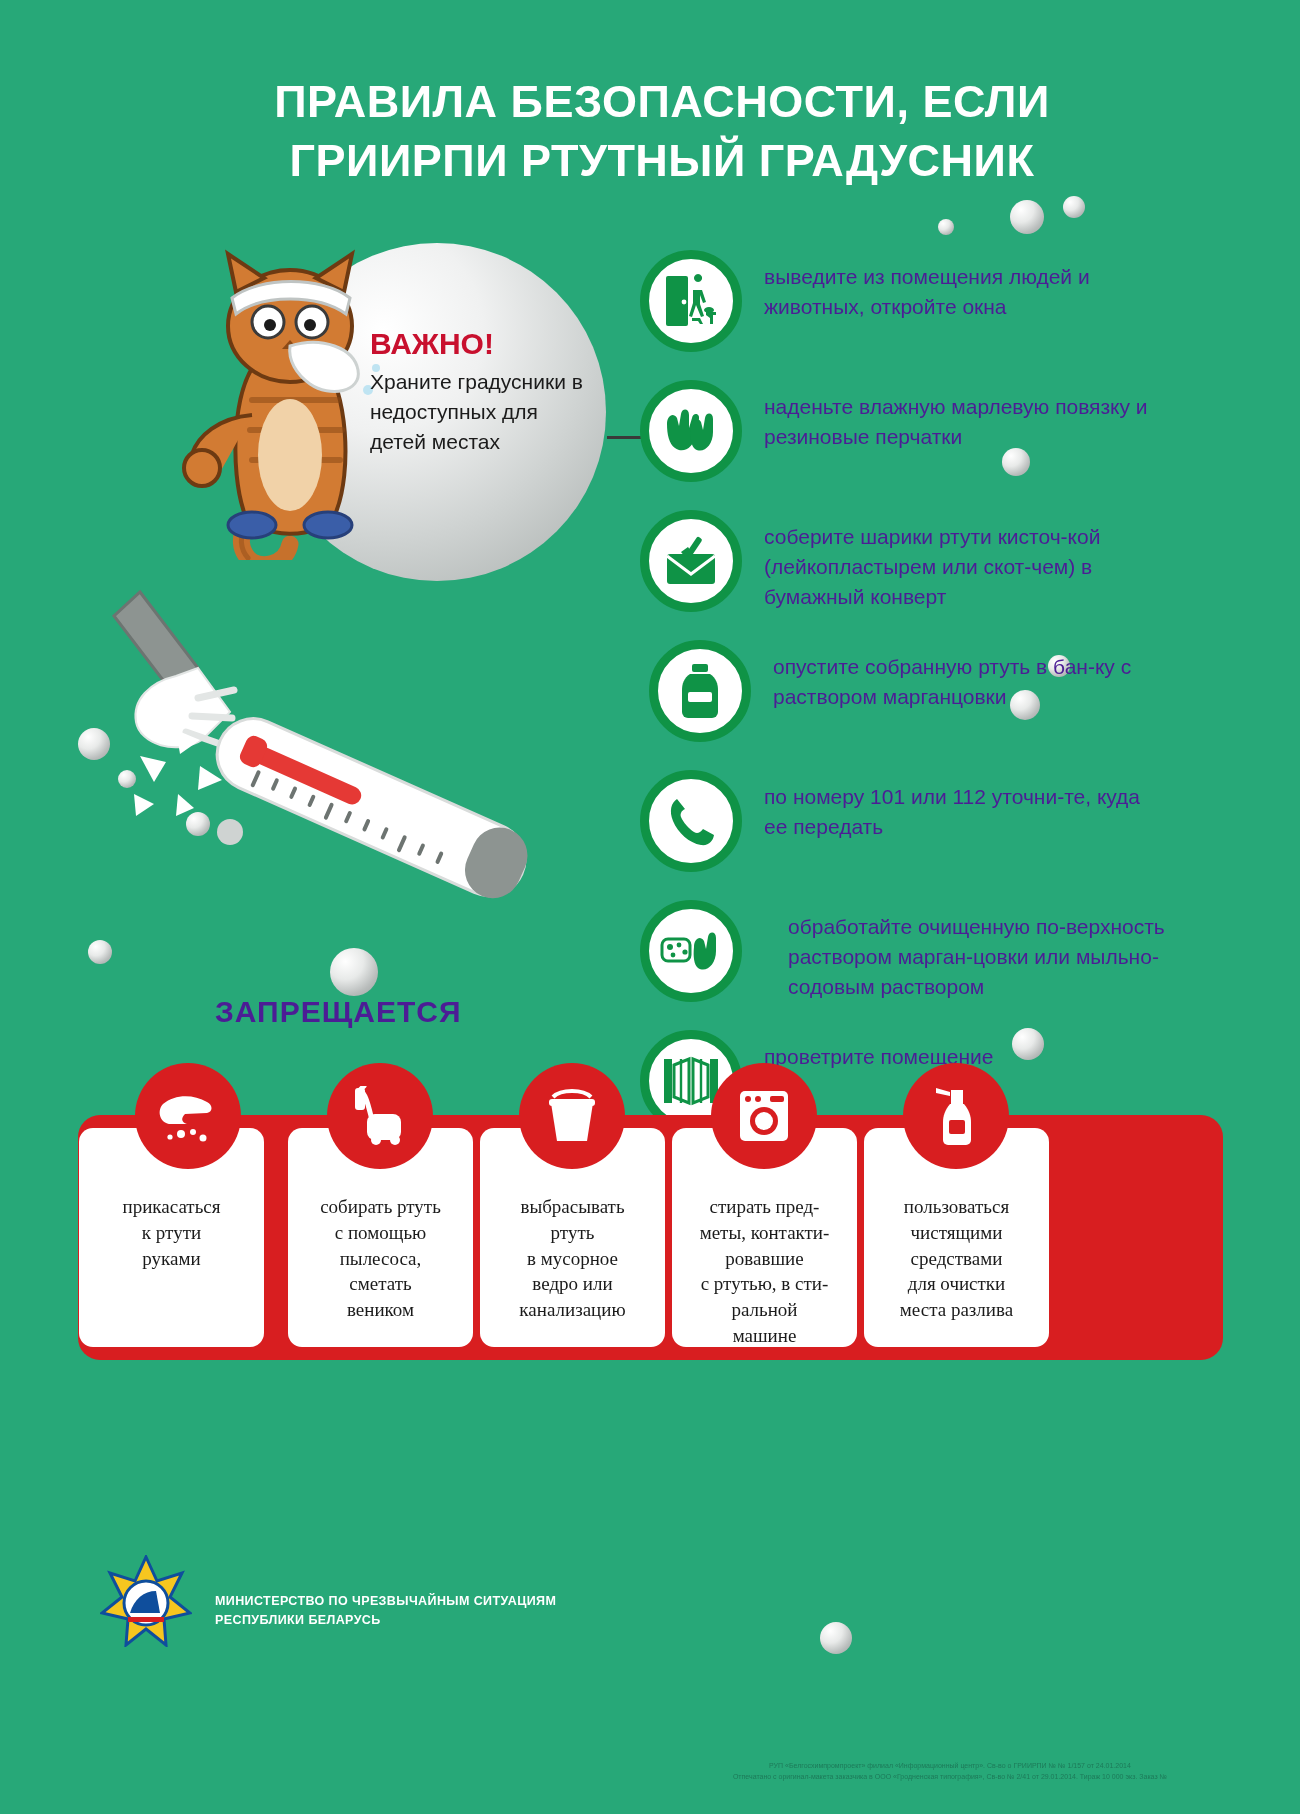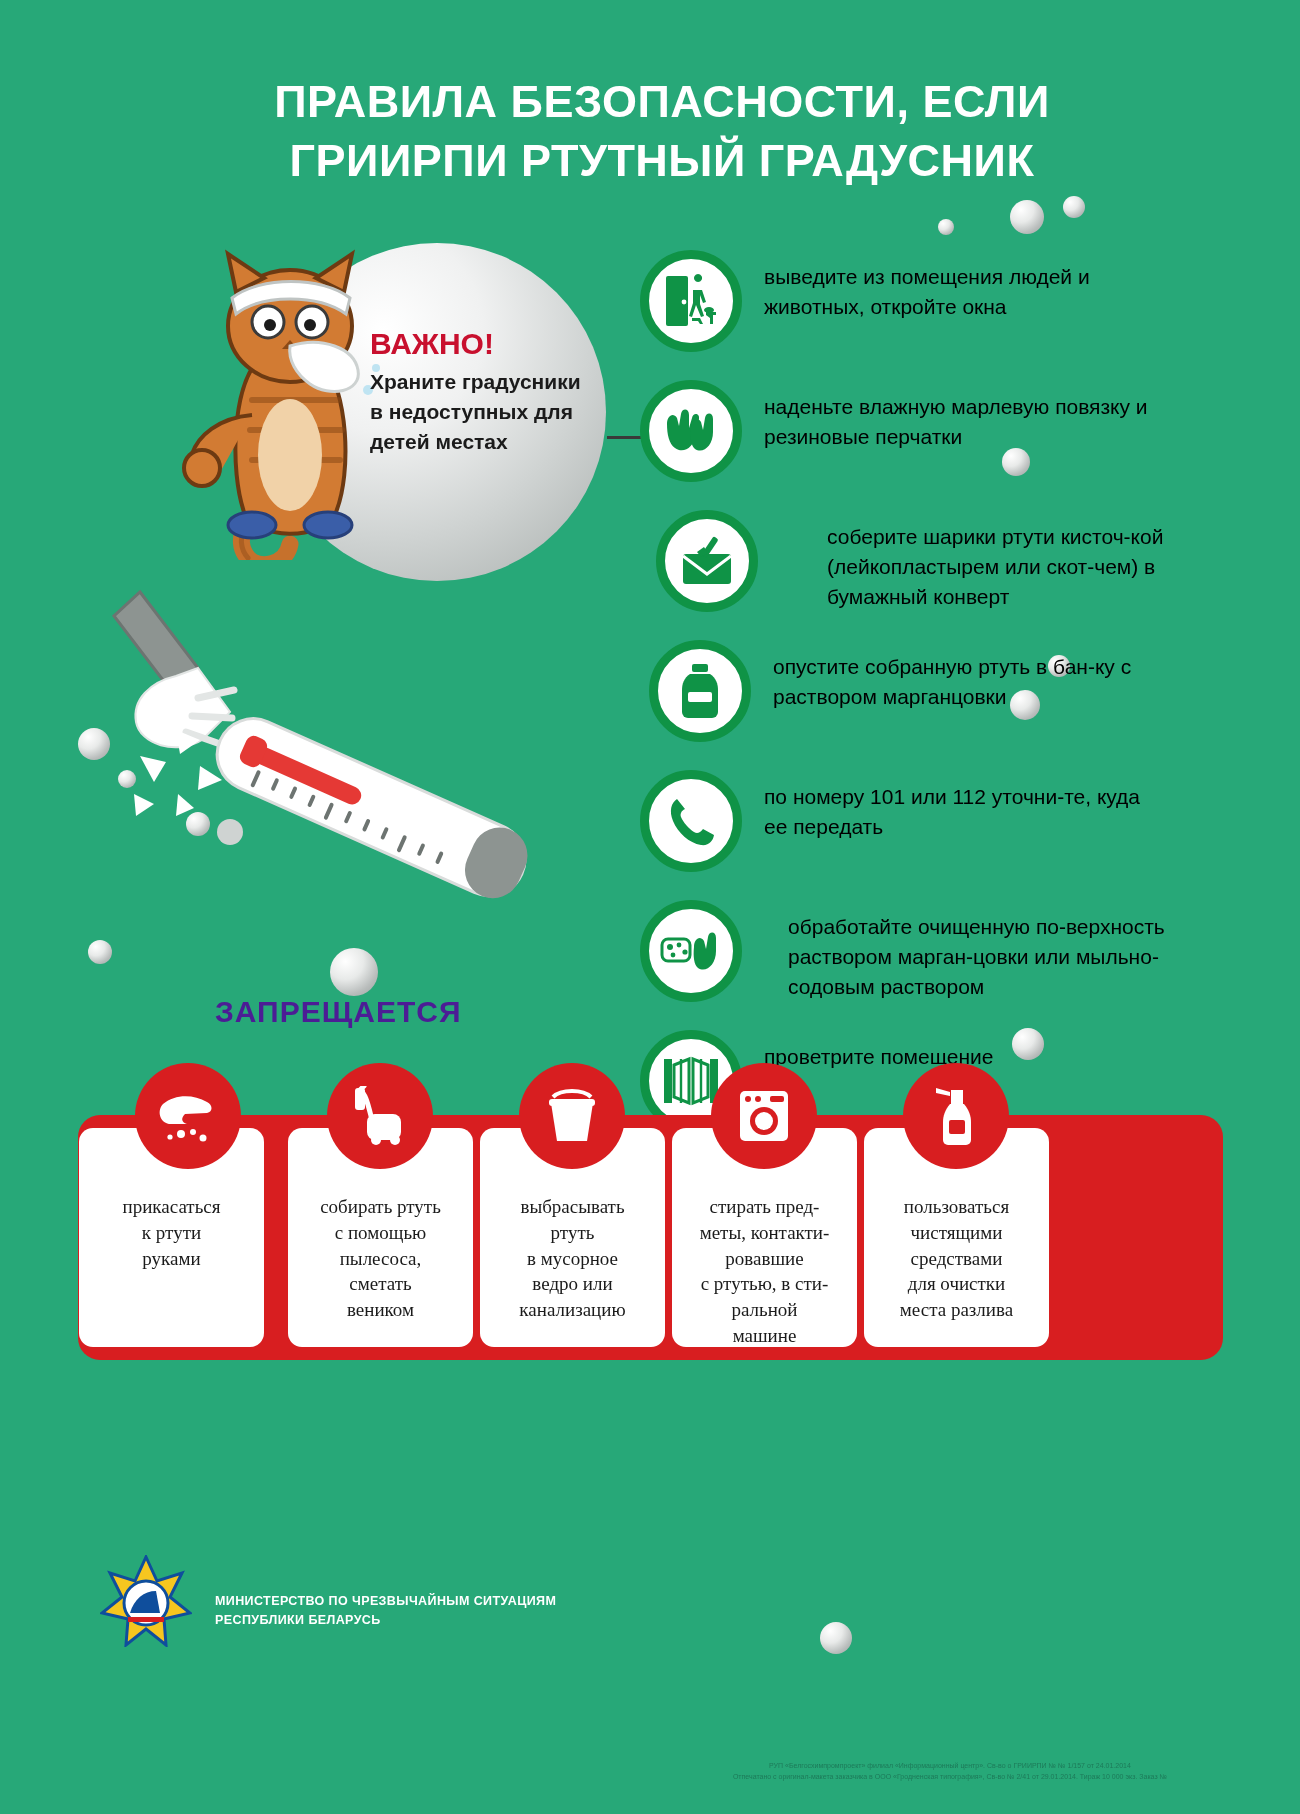--- a/index.html
+++ b/index.html
@@ -48,21 +48,20 @@
   .important-title {
     color:#c8102e;
     font-size:30px;
     font-weight:bold;
     margin-bottom:6px;
   }
   .important-text {
     color:#1b1b1b;
     font-size:21px;
     line-height:1.42;
-    font-weight:bold;
   }
   .connector {
     position:absolute;
     left:607px; top:436px;
     width:60px; height:3px;
     background:#3a3a3a;
   }
 
   
   .steps { position:absolute; left:640px; top:250px; width:640px; }
@@ -71,21 +70,21 @@
     width:102px; height:102px; flex:none;
     border-radius:50%;
     background:#ffffff;
     border:9px solid #0f9346;
     box-sizing:border-box;
     display:flex; align-items:center; justify-content:center;
   }
   .step-icon svg { display:block; }
   .step-text {
     margin-left:22px;
-    color:#000000;
+    color:#4c1d95;
     font-size:21px;
     line-height:1.42;
     padding-top:12px;
     max-width:405px;
   }
 
   
   .thermo-wrap { position:absolute; left:80px; top:580px; width:520px; height:360px; }
 
   
@@ -280,21 +279,21 @@
     <div class="step" style="top:130px;left:0px;">
       <div class="step-icon">
         <svg width="60" height="54" viewBox="0 0 60 54">
           <path d="M6 20 C6 12 12 8 16 14 L18 22 L20 10 C21 4 28 4 28 11 L28 24 L31 14 C32 8 39 9 38 15 L35 30 C33 44 22 50 14 44 C8 40 6 30 6 20 Z" fill="#0f9346"></path>
           <path d="M30 24 C30 16 36 12 40 18 L42 26 L44 14 C45 8 52 8 52 15 L52 28 C52 42 42 50 34 45 C30 42 29 33 30 24 Z" fill="#0f9346"></path>
         </svg>
       </div>
       <div class="step-text">наденьте влажную марлевую повязку и резиновые перчатки</div>
     </div>
 
-    <div class="step" style="top:260px;left:16px;gap:47px;">
+    <div class="step" style="top:260px;left:0px;">
       <div class="step-icon">
         <svg width="60" height="54" viewBox="0 0 60 54">
           <rect x="6" y="20" width="48" height="30" rx="3" fill="#0f9346"></rect>
           <path d="M6 22 L30 40 L54 22" fill="none" stroke="#ffffff" stroke-width="3"></path>
           <rect x="30" y="2" width="6" height="22" rx="2" transform="rotate(34 33 13)" fill="#0f9346"></rect>
           <path d="M20 18 l7 -5 4 6 -7 4z" fill="#0f9346"></path>
         </svg>
       </div>
       <div class="step-text">соберите шарики ртути кисточ-кой (лейкопластырем или скот-чем) в бумажный конверт</div>
     </div>

